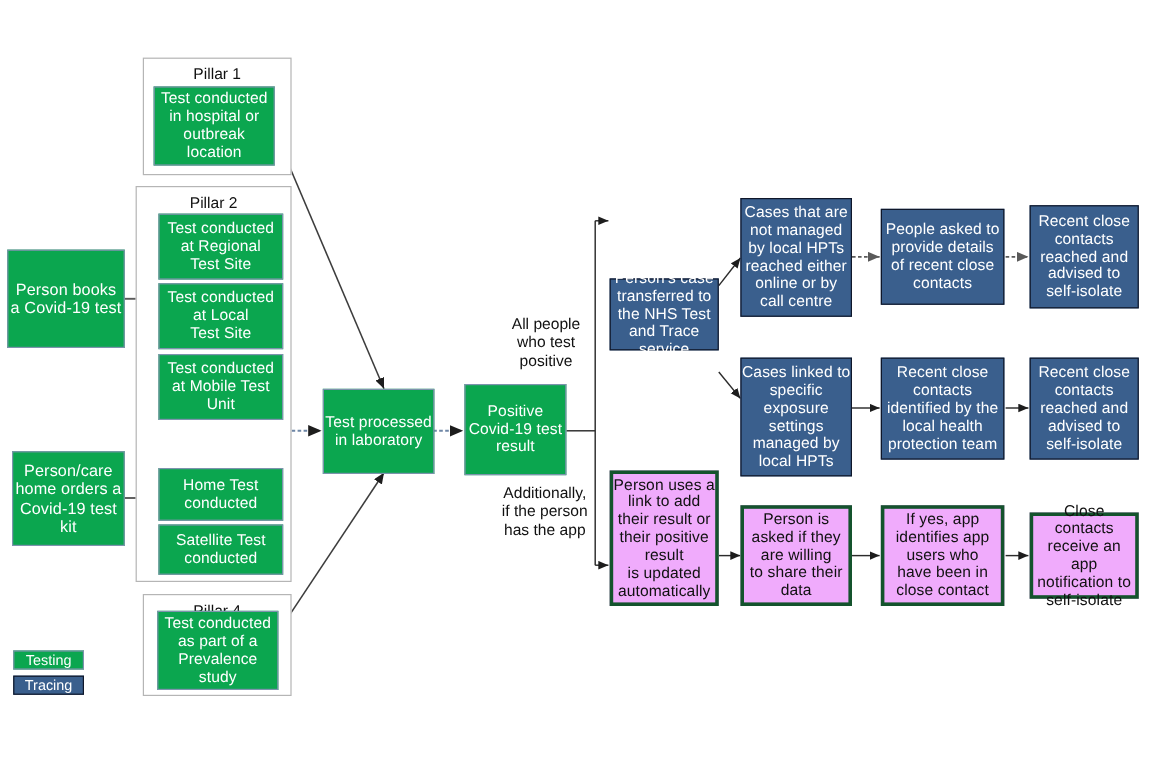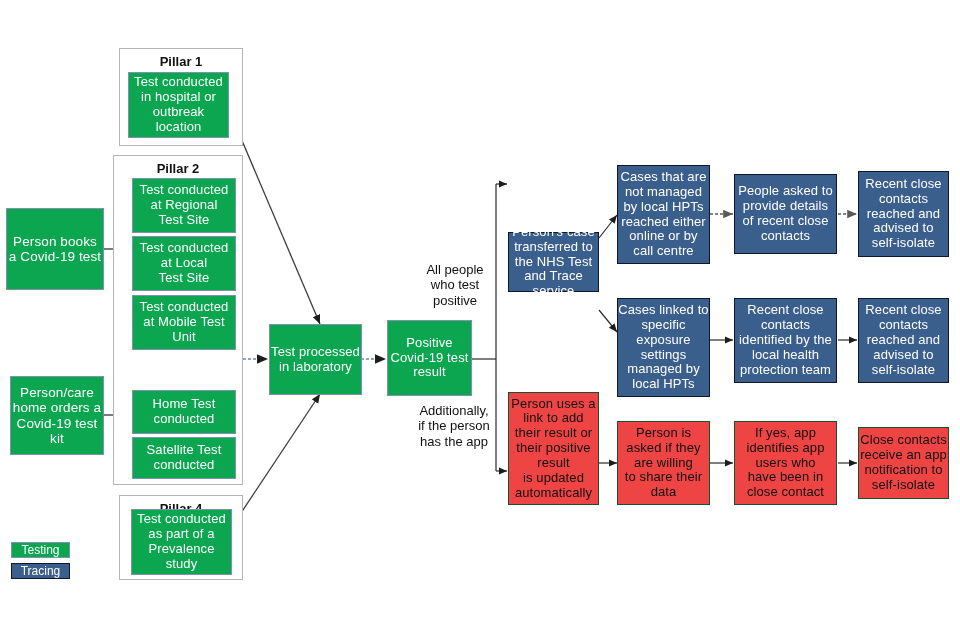--- a/index.html
+++ b/index.html
@@ -34,36 +34,36 @@
     background: #0ba64f;
     color: #ffffff;
     border: 1px solid #7d93ad;
   }
   .navy {
     background: #3a5f8d;
     color: #ffffff;
     border: 1px solid #0f172a;
   }
   .lightblue {
-    background: #ef4444;
+    background: #f0abfc;
     color: #111111;
-    border: 1px solid #14532d;
+    border: 3px solid #14532d;
   }
   .pillar-box {
     position: absolute;
     box-sizing: border-box;
     border: 1px solid #b5b5b5;
     background: #ffffff;
   }
   .pillar-title {
     position: absolute;
     left: 0;
     right: 0;
     text-align: center;
-    font-weight: bold;
+    font-weight: normal;
     color: #111111;
     font-size: 13px;
   }
   .edge-label {
     position: absolute;
     color: #111111;
     text-align: center;
     white-space: pre-line;
     line-height: 1.18;
     font-size: 13px;

